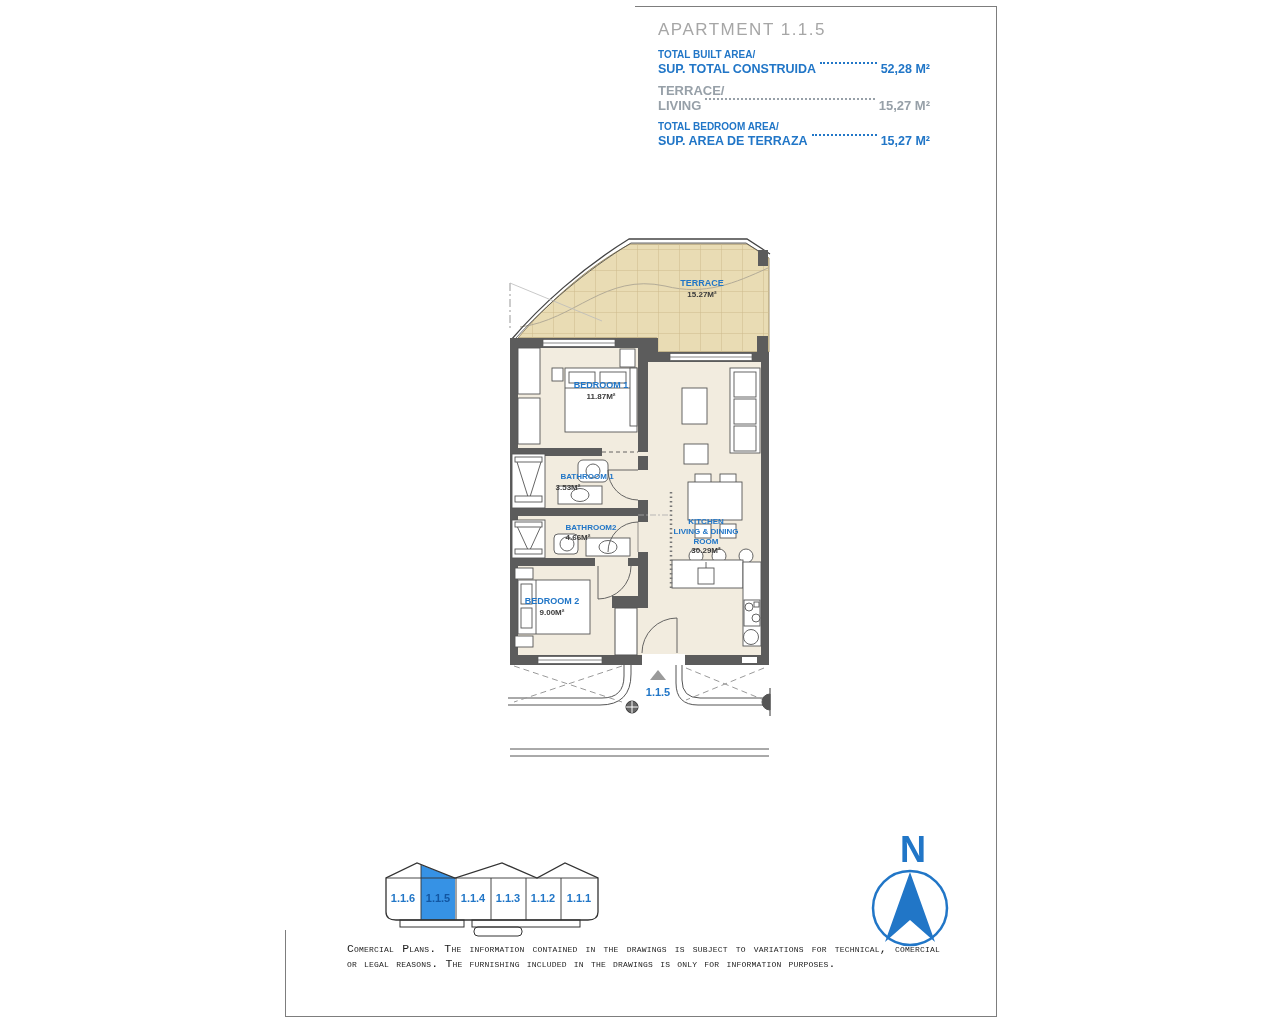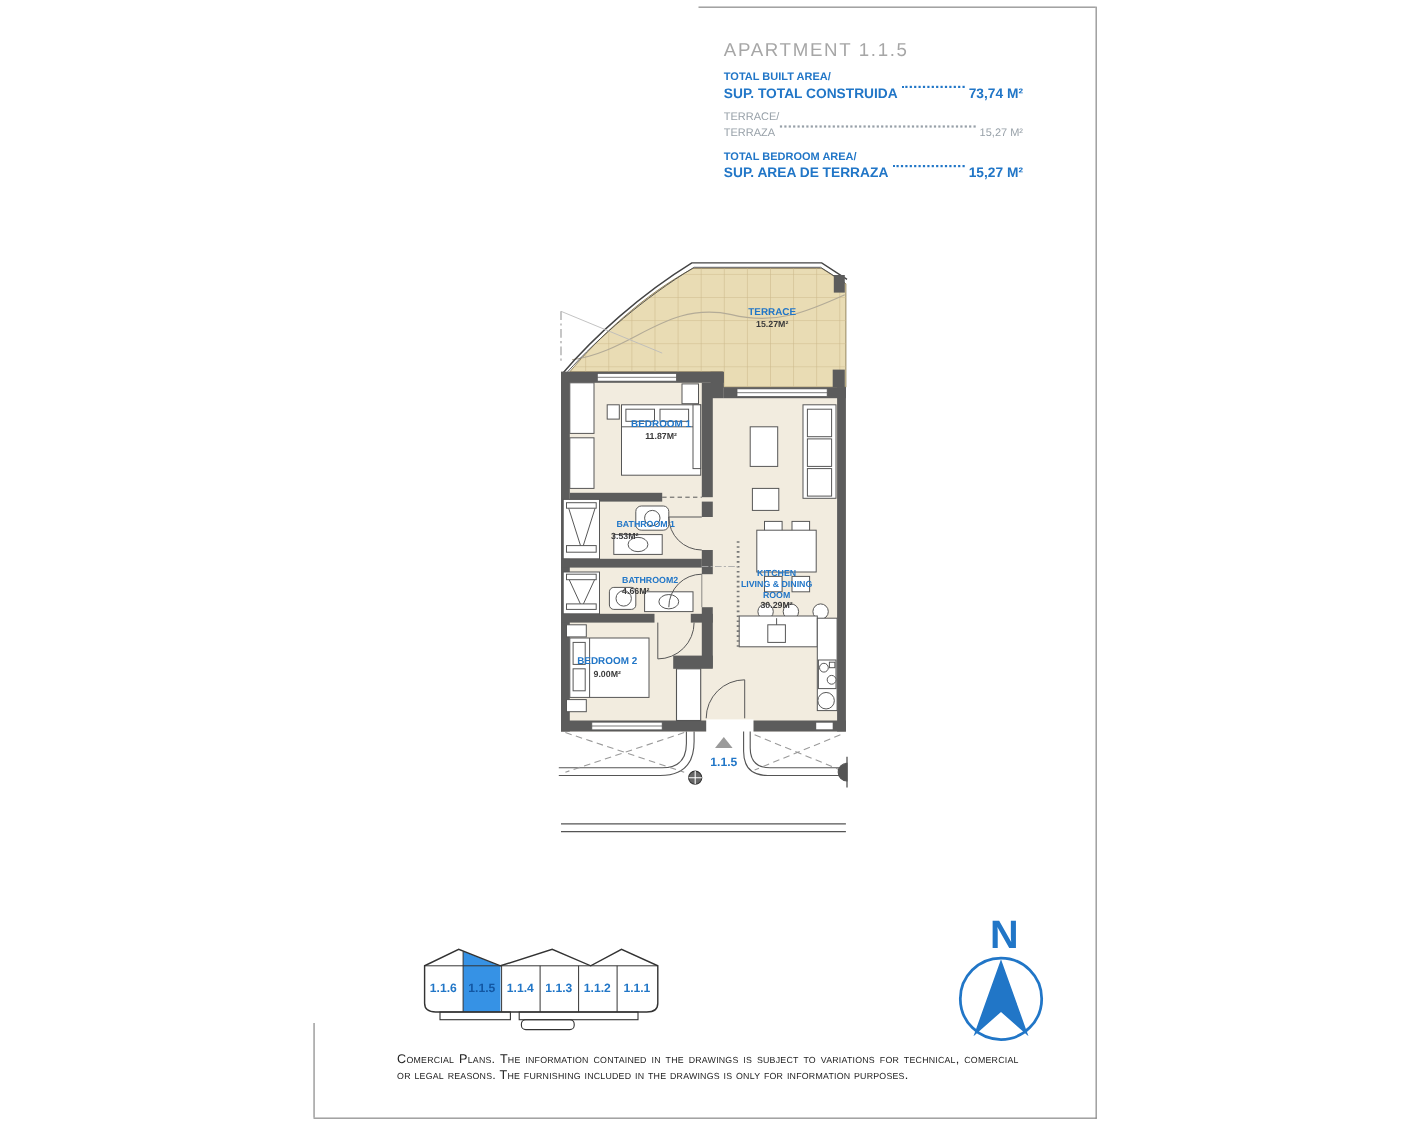--- a/index.html
+++ b/index.html
@@ -8,73 +8,73 @@
 
   
   .frame{position:absolute;background:#7d7d7d;}
   .frame-top{left:635px;top:6px;width:361px;height:1px;}
   .frame-right{left:996px;top:6px;width:1px;height:1011px;}
   .frame-bottom{left:285px;top:1016px;width:712px;height:1px;}
   .frame-left{left:285px;top:930px;width:1px;height:86px;}
 
   
   .hdr{position:absolute;left:658px;top:20px;width:272px;}
-  .hdr-title{color:var(--gray_title,#a6a6a6);font-size:17px;letter-spacing:1.5px;margin:16px 0 8px 0;font-weight:400;}
+  .hdr-title{color:var(--gray_title,#a6a6a6);font-size:17px;letter-spacing:1.5px;margin:0 0 8px 0;font-weight:400;}
   .hdr-row{margin:0 0 7px 0;}
   .hdr-row .l1{font-weight:bold;font-size:10px;line-height:14px;}
   .hdr-row .l2{display:flex;font-weight:bold;font-size:12.5px;line-height:15px;}
   .hdr-row .leader{flex:1;border-bottom:2px dotted currentColor;margin:0 4px 3px 4px;height:0;}
   .hdr-row .val{white-space:nowrap;}
   .row-primary{color:var(--blue,#2176c7);}
   .row-secondary{color:#97a0a8;}
-  .row-secondary .l1,.row-secondary .l2{font-weight:normal;font-size:10px;}
+  .row-secondary .l1,.row-secondary .l2{font-weight:bold;font-size:13px;}
 
   
   svg text{font-family:"Liberation Sans",sans-serif;}
   .room-name{fill:var(--blue,#2176c7);font-weight:bold;}
   .room-area{fill:var(--area_text,#3a3a3a);font-weight:bold;}
   .unit-label{fill:var(--blue,#2176c7);font-weight:bold;}
   .unit-label.hl{fill:#1256a2;}
   .entr-label{fill:var(--blue,#2176c7);font-weight:bold;}
 
   .plan-svg{position:absolute;left:490px;top:228px;}
   .keyplan-svg{position:absolute;left:372px;top:850px;}
   .compass-svg{position:absolute;left:856px;top:826px;}
 
   
   .disclaimer{position:absolute;left:345px;top:940px;width:597px;color:#1c1c1c;
     font-size:11.5px;line-height:14.5px;font-variant:small-caps;text-align:justify;letter-spacing:.2px;}
-  .disclaimer p{margin:16px;}
+  .disclaimer p{margin:2px;font-family:Liberation Mono, monospace;}
 </style>
 </head>
 <body>
 
 <div class="sheet">
 
   <div class="frame frame-top"></div>
   <div class="frame frame-right"></div>
   <div class="frame frame-bottom"></div>
   <div class="frame frame-left"></div>
 
   <div class="hdr">
     <div class="hdr-title">APARTMENT 1.1.5</div>
 
     <div class="hdr-row row-primary">
       <div class="l1">TOTAL BUILT AREA/</div>
       <div class="l2">
         <span>SUP. TOTAL CONSTRUIDA</span>
         <span class="leader"></span>
-        <span class="val">73,74 M²</span>
+        <span class="val">52,28 M²</span>
       </div>
     </div>
 
     <div class="hdr-row row-secondary">
       <div class="l1">TERRACE/</div>
       <div class="l2">
-        <span>TERRAZA</span>
+        <span>LIVING</span>
         <span class="leader"></span>
         <span class="val">15,27 M²</span>
       </div>
     </div>
 
     <div class="hdr-row row-primary">
       <div class="l1">TOTAL BEDROOM AREA/</div>
       <div class="l2">
         <span>SUP. AREA DE TERRAZA</span>
         <span class="leader"></span>

